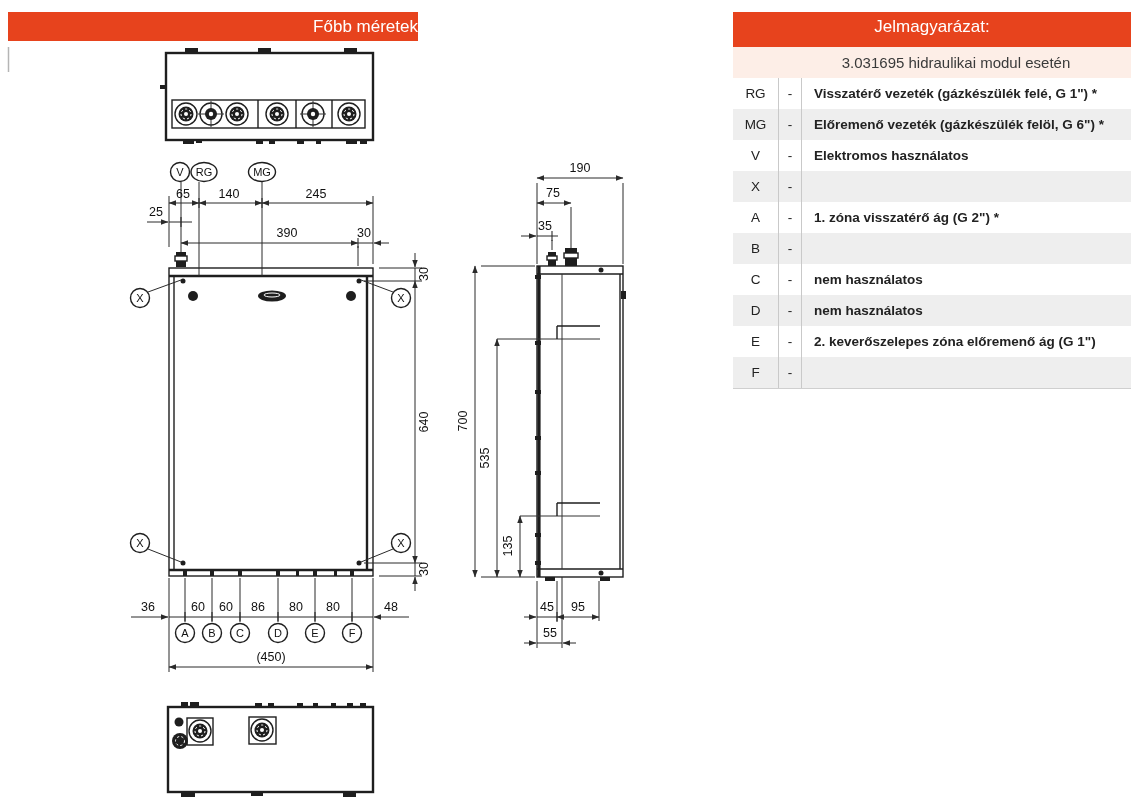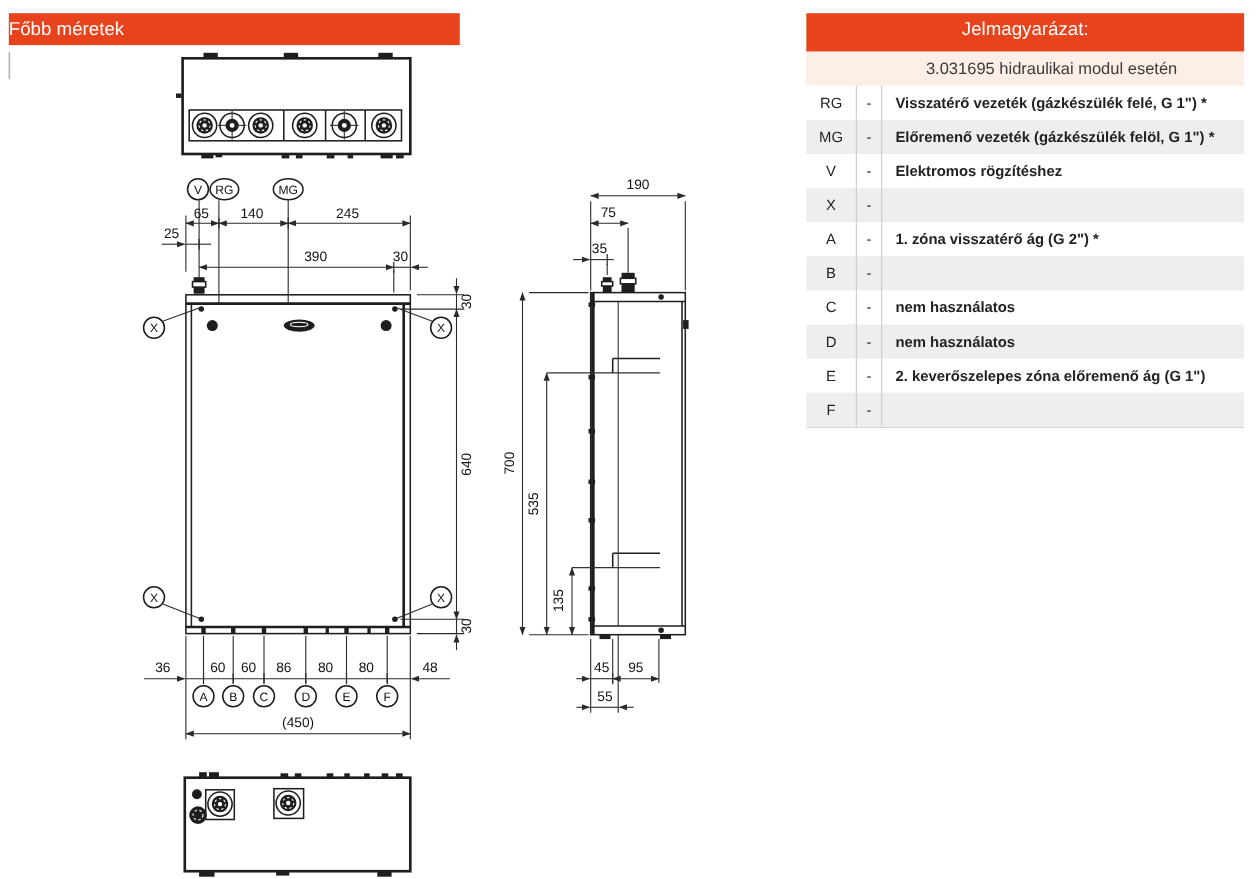--- a/index.html
+++ b/index.html
@@ -1,19 +1,19 @@
 <!DOCTYPE html>
 <html><head>
 <meta charset="utf-8">
 <style>
   html,body{margin:0;padding:0;}
   body{width:1142px;height:799px;position:relative;background:#fff;
        font-family:"Liberation Sans",sans-serif;overflow:hidden;}
   .abs{position:absolute;}
-  .red-bar{background:#e7431d;color:#fff;text-align:left;
+  .red-bar{background:#e7431d;color:#fff;text-align:right;
            font-size:17px;line-height:29px;height:29px;}
   .main-title{left:8px;top:12px;width:410px;}
   .legend-panel{left:733px;top:12px;width:398px;}
   .legend-header{height:35px;background:#e7431d;color:#fff;text-align:center;
                  font-size:17px;line-height:29px;}
   .legend-subtitle{height:31px;background:#fdeee7;color:#3a3a3a;text-align:center;
                    font-size:15px;line-height:31px;padding-left:48px;}
   .legend-table{border-bottom:1px solid #cfcfcf;}
   .lrow{display:flex;height:31px;line-height:31px;font-size:13.5px;color:#222;}
   .lrow.alt{background:#eeeeee;}
@@ -43,26 +43,26 @@
   <div class="legend-subtitle">3.031695 hidraulikai modul esetén</div>
   <div class="legend-table">
     <div class="lrow">
         <span class="lkey">RG</span>
         <span class="lsep">-</span>
         <span class="ldesc">Visszatérő vezeték (gázkészülék felé, G 1") *</span>
       </div>
     <div class="lrow alt">
         <span class="lkey">MG</span>
         <span class="lsep">-</span>
-        <span class="ldesc">Előremenő vezeték (gázkészülék felöl, G 1") *</span>
+        <span class="ldesc">Előremenő vezeték (gázkészülék felöl, G 6") *</span>
       </div>
     <div class="lrow">
         <span class="lkey">V</span>
         <span class="lsep">-</span>
-        <span class="ldesc">Elektromos rögzítéshez</span>
+        <span class="ldesc">Elektromos használatos</span>
       </div>
     <div class="lrow alt">
         <span class="lkey">X</span>
         <span class="lsep">-</span>
       </div>
     <div class="lrow">
         <span class="lkey">A</span>
         <span class="lsep">-</span>
         <span class="ldesc">1. zóna visszatérő ág  (G 2") *</span>
       </div>

